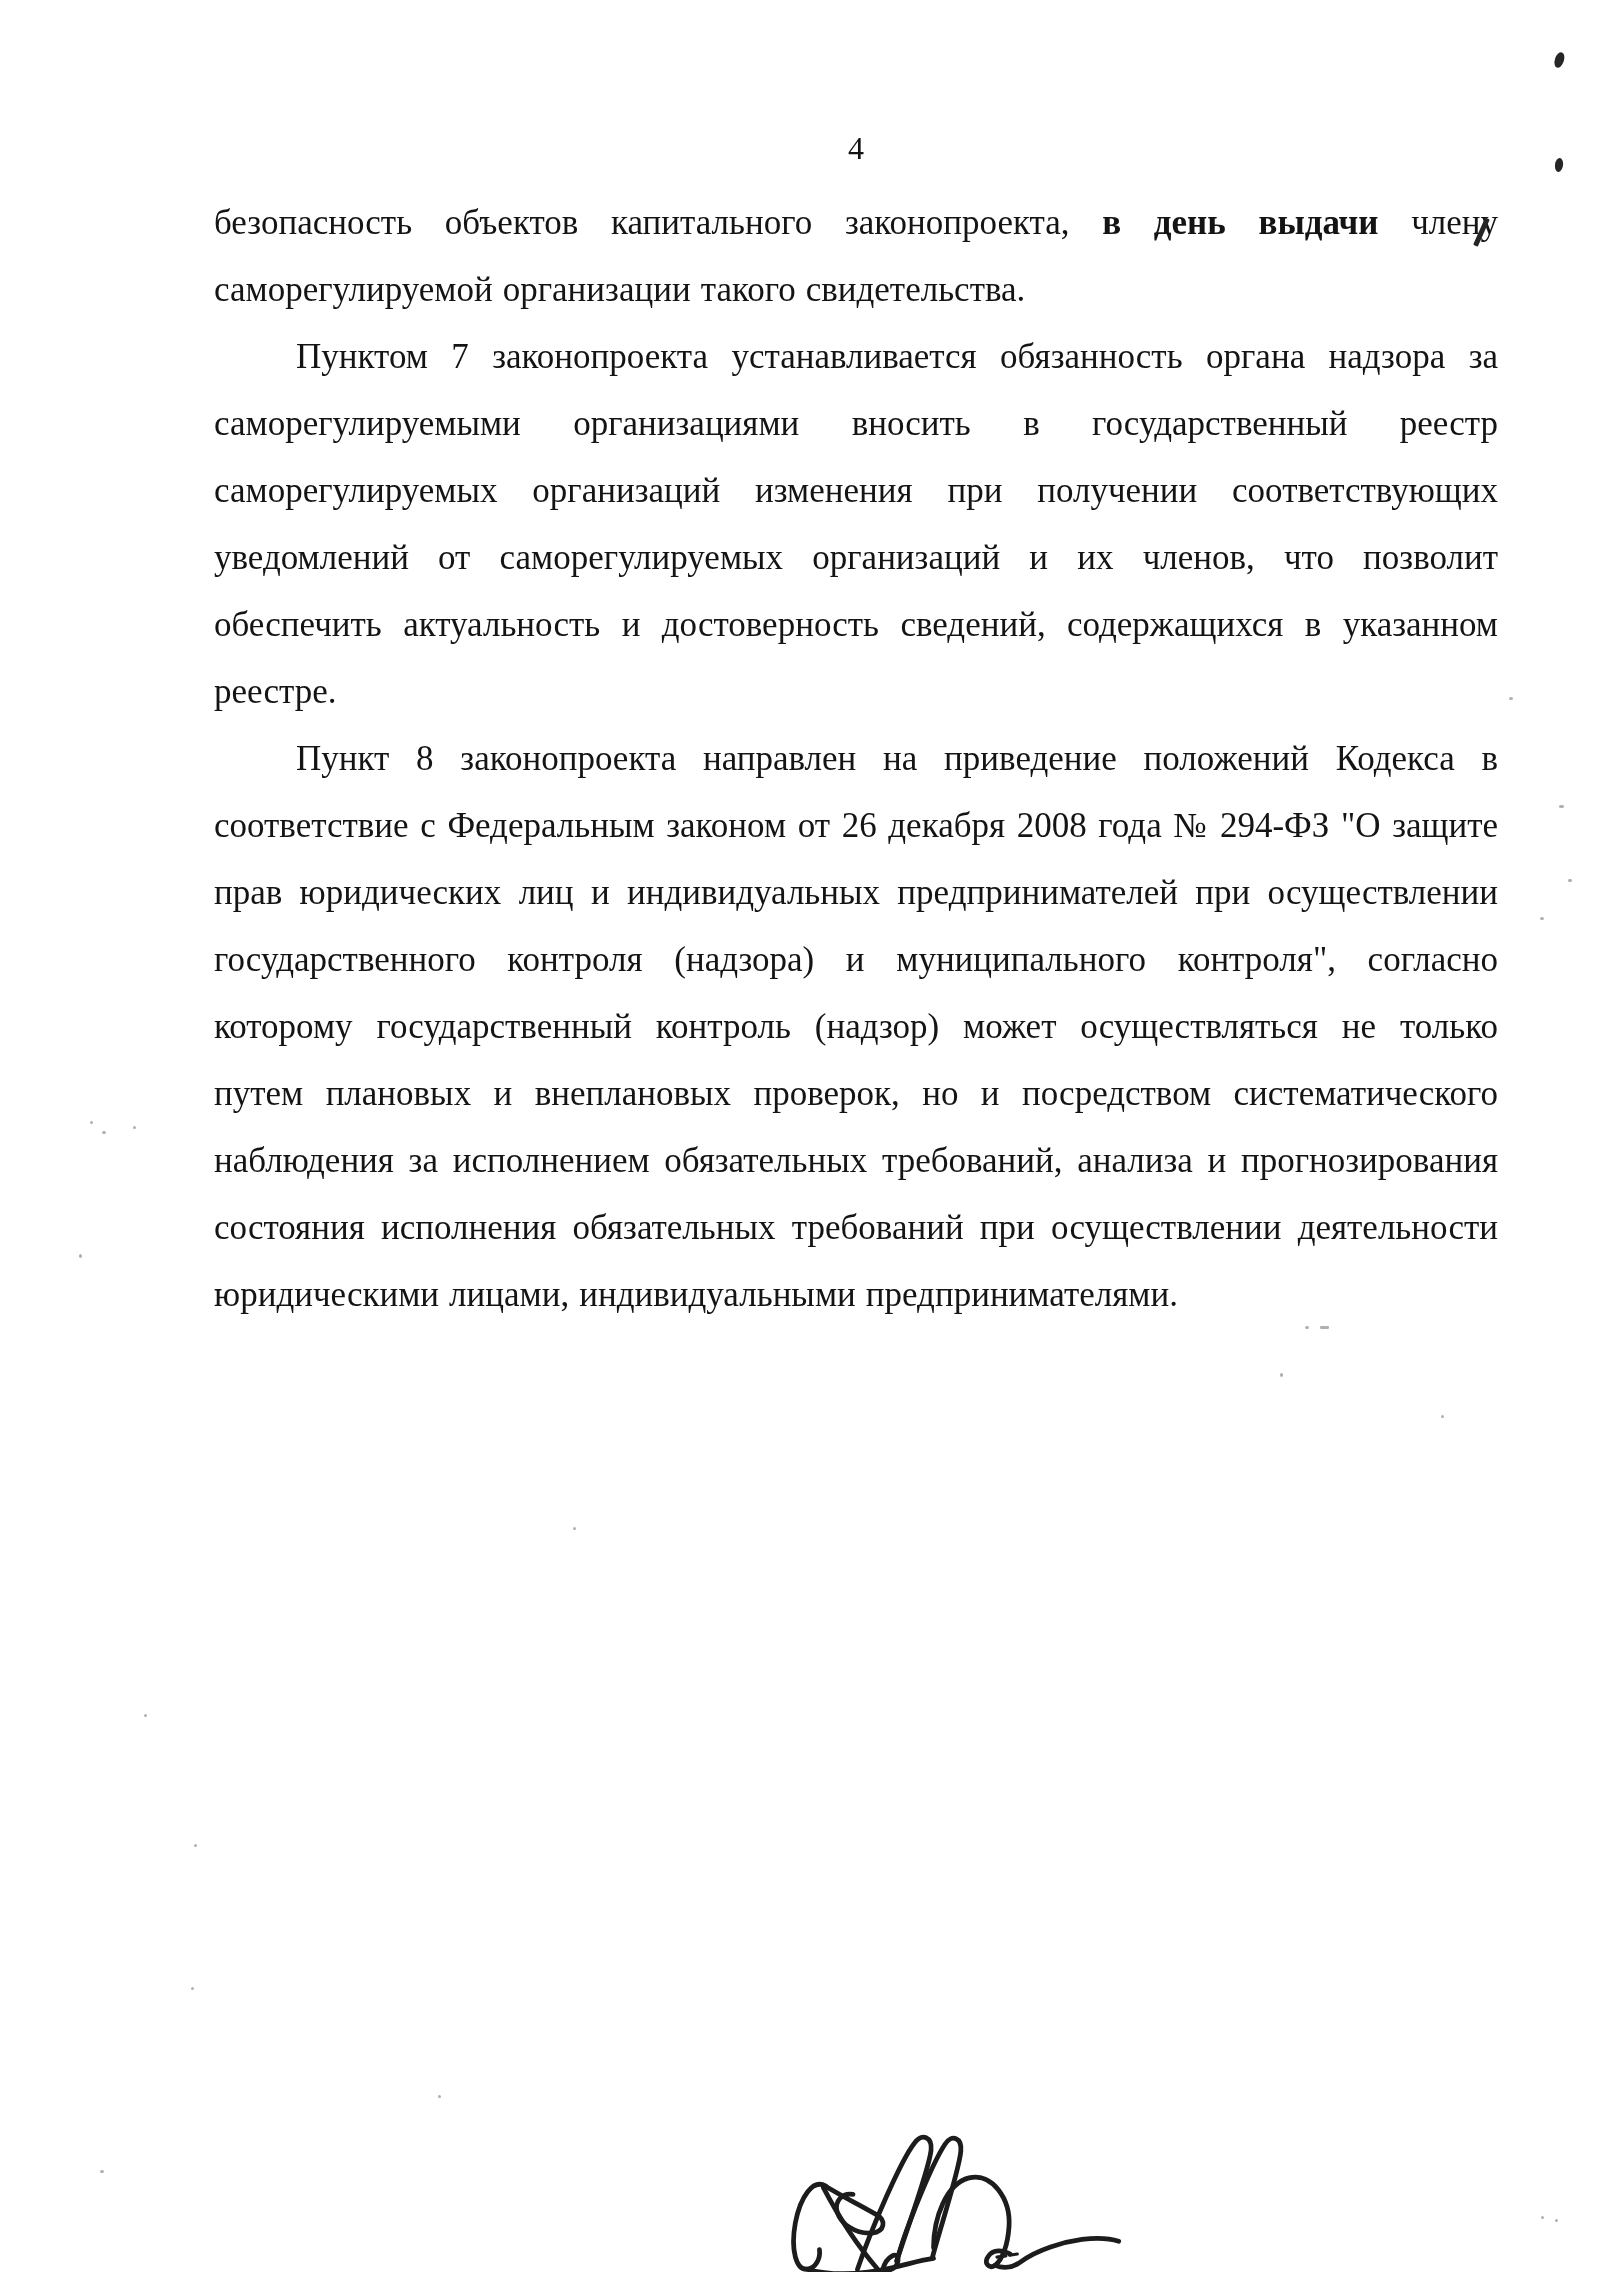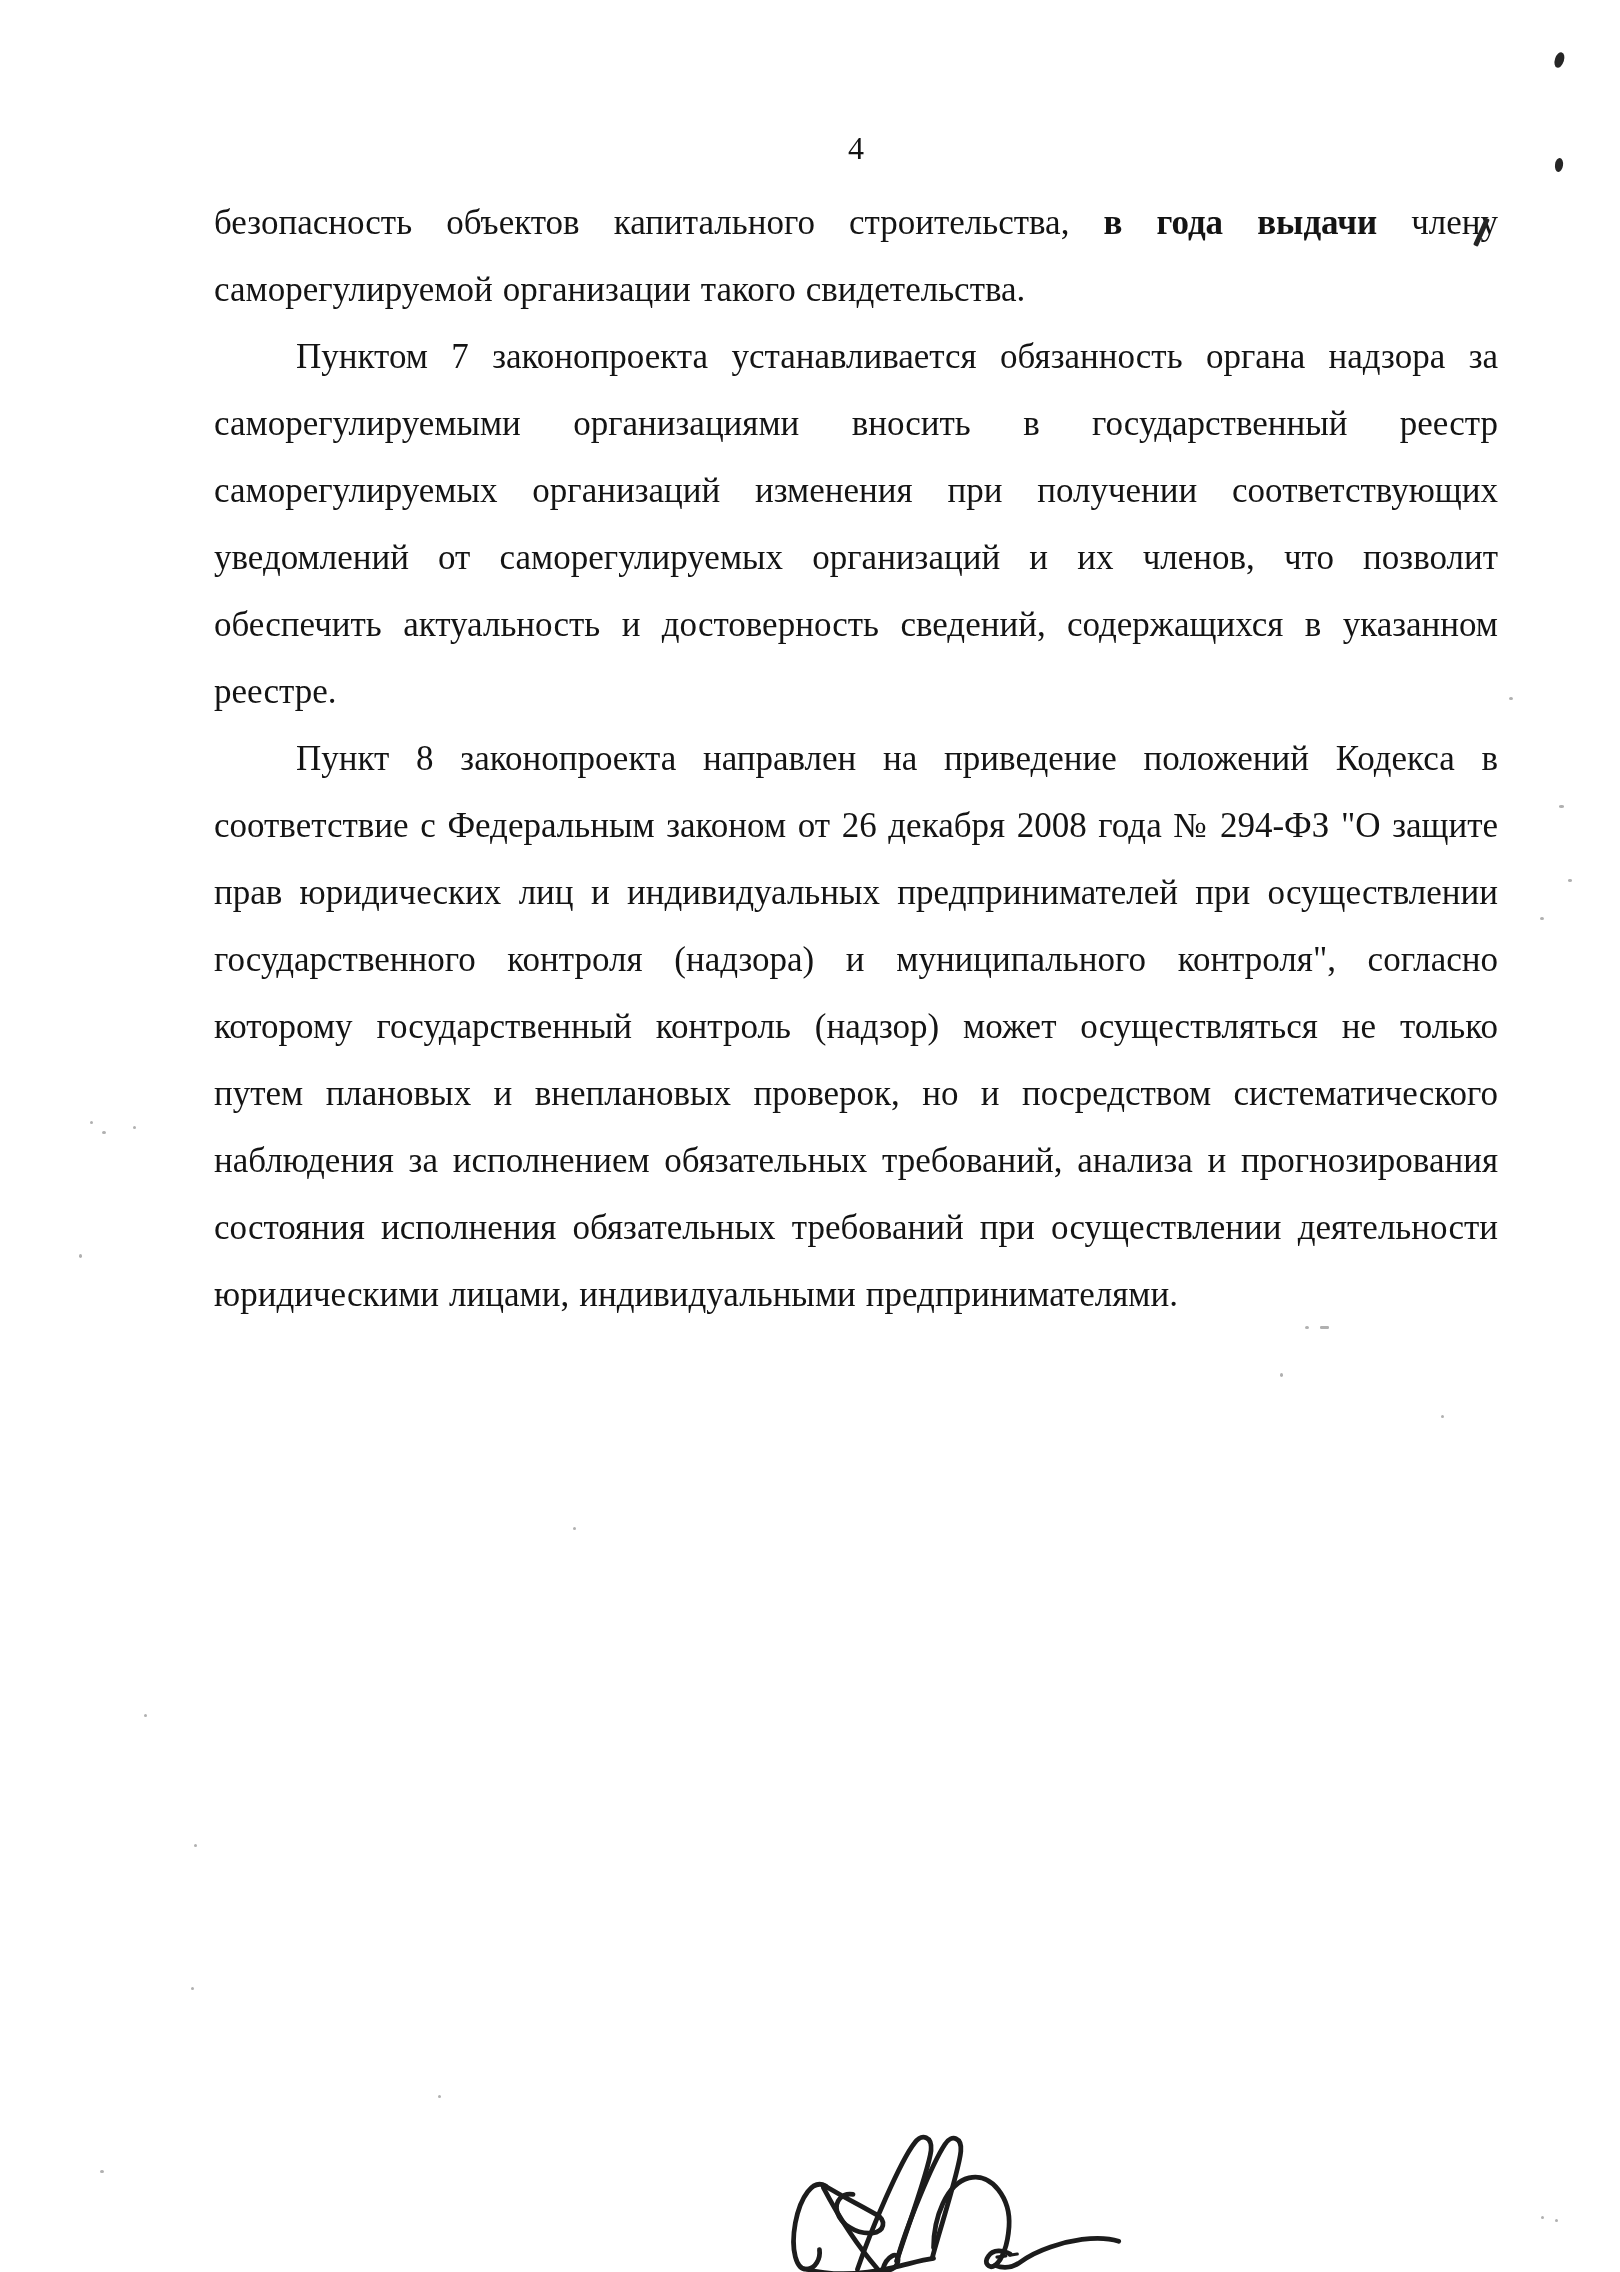--- a/index.html
+++ b/index.html
@@ -63,21 +63,21 @@
 </style>
 </head>
 <body>
 
 <div class="page">
 
   <div class="page-number">4</div>
 
   <div class="text-block">
 
-    <p class="para"><span>безопасность объектов капитального строительства, </span><span class="bold-run">в года выдачи</span><span> члену саморегулируемой организации такого свидетельства.</span></p>
+    <p class="para"><span>безопасность объектов капитального законопроекта, </span><span class="bold-run">в день выдачи</span><span> члену саморегулируемой организации такого свидетельства.</span></p>
 
     <p class="para indent"><span>Пунктом 7 законопроекта устанавливается обязанность органа надзора за саморегулируемыми организациями вносить в государственный реестр саморегулируемых организаций изменения при получении соответствующих уведомлений от саморегулируемых организаций и их членов, что позволит обеспечить актуальность и достоверность сведений, содержащихся в указанном реестре.</span></p>
 
     <p class="para indent"><span>Пункт 8 законопроекта направлен на приведение положений Кодекса в соответствие с Федеральным законом от 26 декабря 2008 года № 294-ФЗ "О защите прав юридических лиц и индивидуальных предпринимателей при осуществлении государственного контроля (надзора) и муниципального контроля", согласно которому государственный контроль (надзор) может осуществляться не только путем плановых и внеплановых проверок, но и посредством систематического наблюдения за исполнением обязательных требований, анализа и прогнозирования состояния исполнения обязательных требований при осуществлении деятельности юридическими лицами, индивидуальными предпринимателями.</span></p>
 
   </div>
 
   <svg class="signature" viewBox="0 0 535 235" aria-hidden="true">
     <path d="M70,98 C50,86 30,114 22,156 C14,200 24,230 40,229 C54,228 62,212 60,198"></path>
     <path d="M70,98 C92,112 128,130 150,143 C166,152 163,170 143,172 C117,174 94,158 88,139 C83,122 96,108 113,111"></path>

